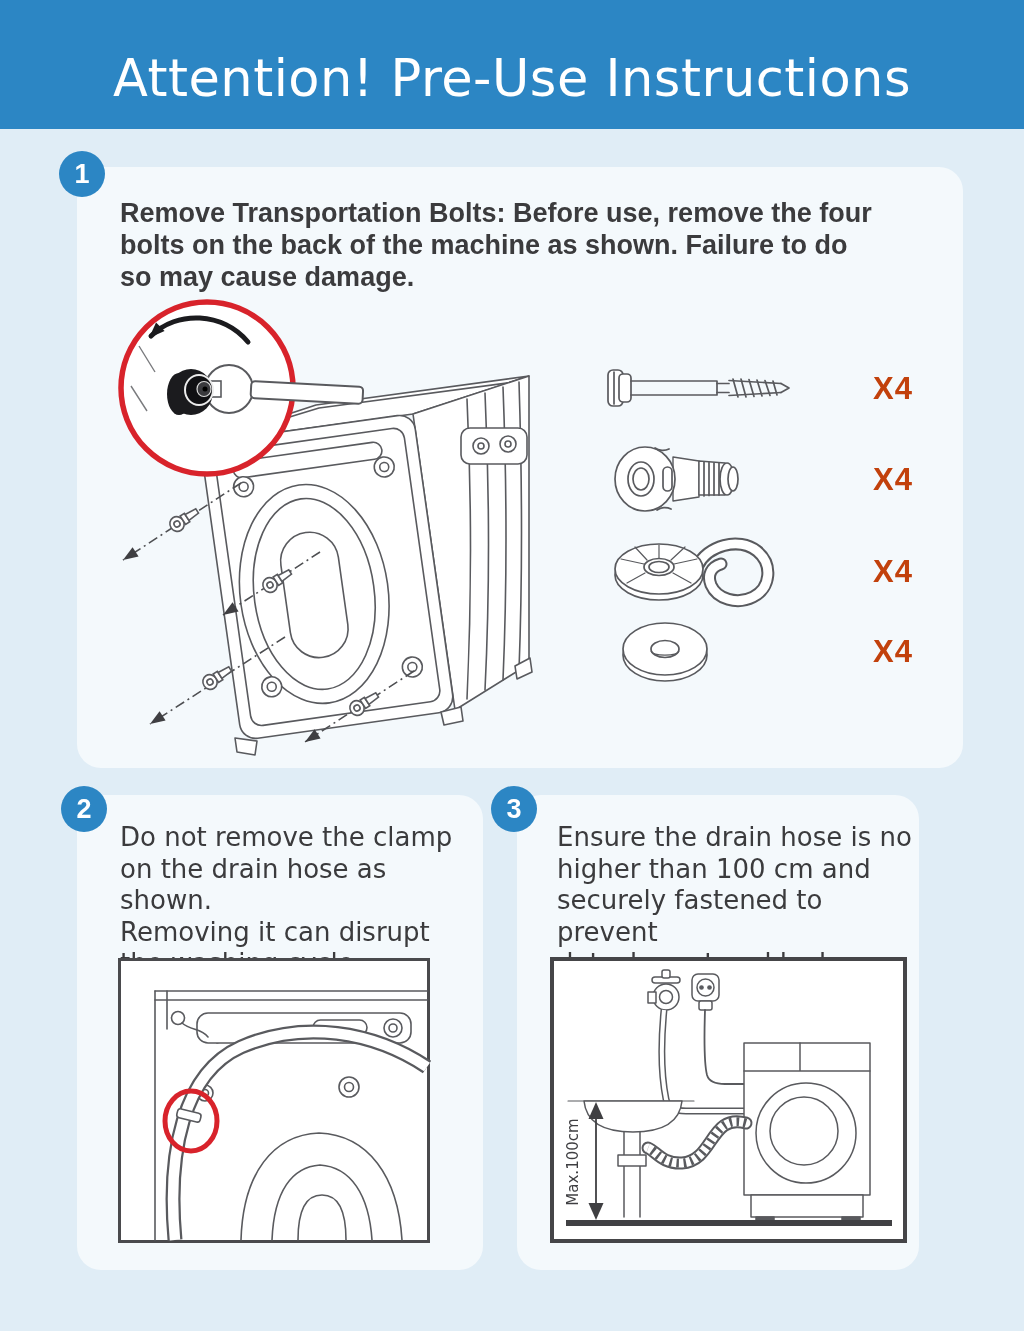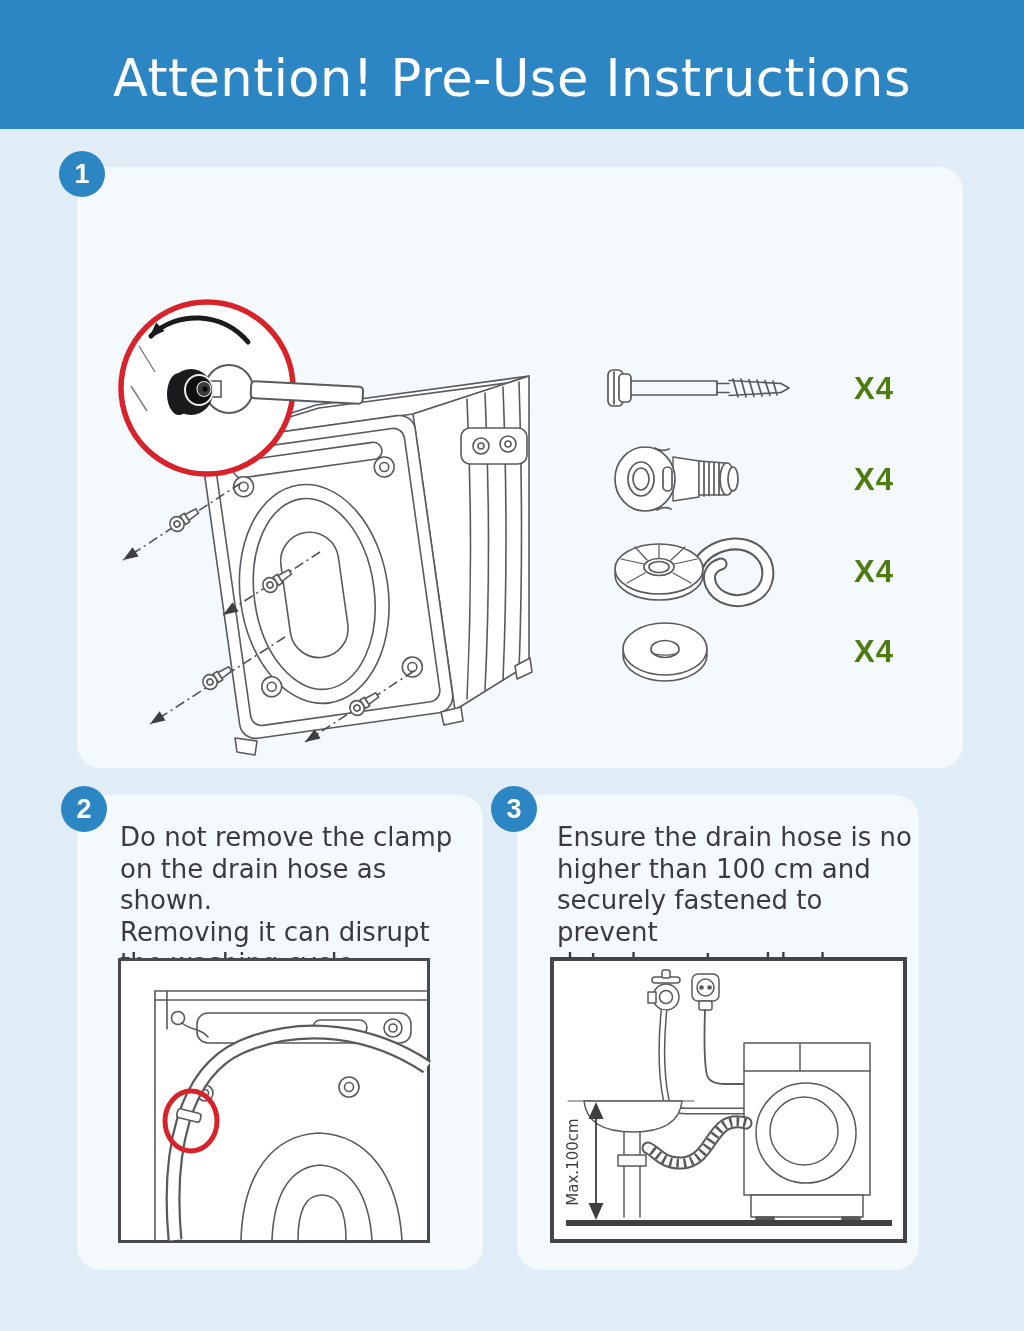--- a/index.html
+++ b/index.html
@@ -41,23 +41,23 @@
     color:#3b3b3d; white-space:pre-line;
   }
   .step-text-23 {
     position:absolute; top:27px;
     font:400 26px/31.5px "DejaVu Sans", sans-serif;
     color:#3b3b3d; white-space:pre-line;
   }
   .machine-svg { position:absolute; left:28px; top:125px; }
   .part-icon { position:absolute; }
   .part-qty {
-    position:absolute; left:737px; width:80px; text-align:right;
+    position:absolute; left:776px; width:80px; text-align:center;
     font:700 31px/40px "Liberation Sans", sans-serif;
-    color:#4d7c0f; letter-spacing:1px;
+    color:#c2410c; letter-spacing:1px;
   }
   .frame {
     position:absolute; background:#ffffff;
   }
   .frame2 { left:41px; top:163px; width:312px; height:285px; border:3px solid #4a4a4d; }
   .frame3 { left:33px; top:162px; width:357px; height:286px; border:4px solid #454548; }
   .frame svg { display:block; width:100%; height:100%; }
   svg { overflow:visible; }
 </style>
 </head>
@@ -65,20 +65,23 @@
 
 <div class="header">
   <h1>Attention! Pre-Use Instructions</h1>
 </div>
 
 <div class="badge" style="left:59px; top:151px;">
   <span>1</span>
 </div>
 
 <div class="card card1">
+  <p class="step-text-1">Remove Transportation Bolts: Before use, remove the four
+bolts on the back of the machine as shown. Failure to do
+so may cause damage.</p>
 
   <svg class="machine-svg" width="455" height="475" viewBox="0 0 455 475">
     <g stroke="#595a5e" stroke-width="1.6" fill="#ffffff" stroke-linejoin="round" stroke-linecap="round">
 
       <path d="M 95,151 L 211,113 L 424,84 L 308,122 Z"></path>
       <path d="M 109,148 L 214,116 L 410,90" fill="none"></path>
 
       <path d="M 308,122 L 424,84 L 424,372 L 350,418 Z"></path>
       <path d="M 362,107 Q 369,258 362,407 M 380,101 Q 387,255 380,398 M 398,95 Q 404,250 398,388 M 414,90 Q 419,246 414,378" fill="none"></path>
 

